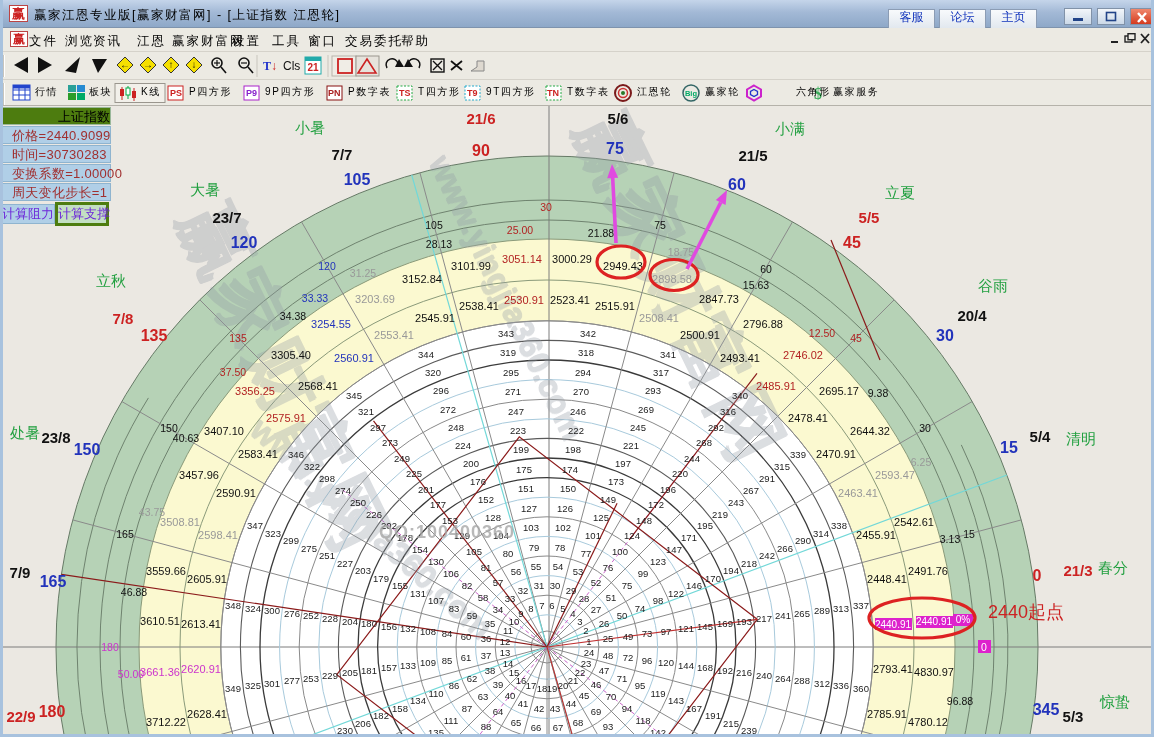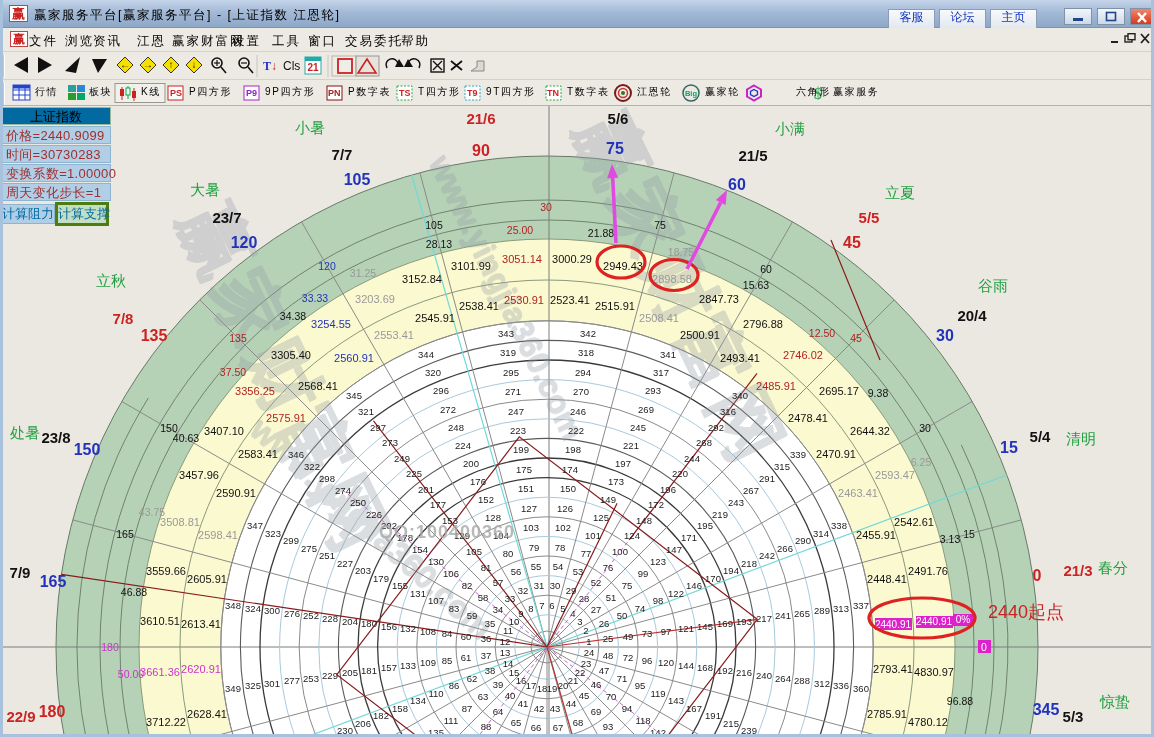--- a/index.html
+++ b/index.html
@@ -13,23 +13,23 @@
 #menubar .logo{position:absolute;left:10px;top:3px;width:18px;height:16px;background:#fff;border:1px solid #b44;color:#c22;font-weight:bold;font-size:12px;text-align:center;line-height:15px}
 #menubar span{position:absolute;top:5px;font-size:12.5px;color:#000;letter-spacing:2px}
 #mdi{position:absolute;right:4px;top:6px;font-size:11px;color:#111;letter-spacing:2px;font-weight:bold}
 #toolbar1{position:absolute;left:0;top:52px;width:1154px;height:28px;background:#eceae3;border-bottom:1px solid #d5d2ca}
 #toolbar2{position:absolute;left:0;top:80px;width:1154px;height:26px;background:#eceae3;border-bottom:1px solid #b5b2aa}
 .ti{position:absolute;top:3px}
 .tl{position:absolute;top:5px;font-size:10px;color:#000;letter-spacing:1.6px}
 #wheelsvg{position:absolute;left:0;top:106px}
 #panel{position:absolute;left:0;top:107px;width:111px}
 #panel div{margin:0 0 1px 1px;height:18px;font-size:13px;line-height:18px;white-space:nowrap}
-#panel .hd{background:#0369a1;color:#000;text-align:center;border:1px solid #9ab89a}
-#panel .rw{background:#b0cfe7;color:#a03030;padding-left:4px;border:1px solid #8fb4cf;letter-spacing:0.3px}
-#panel .bt{display:inline-block;width:54px;margin:0;text-align:right;color:#0369a1}
+#panel .hd{background:#4d7c0f;color:#000;text-align:right;border:1px solid #9ab89a}
+#panel .rw{background:#b0cfe7;color:#a03030;padding-left:10px;border:1px solid #8fb4cf;letter-spacing:0.3px}
+#panel .bt{display:inline-block;width:54px;margin:0;text-align:right;color:#6d28d9}
 #frame-l{position:absolute;left:0;top:0;width:3px;height:737px;background:#a8c2de}
 #frame-r{position:absolute;right:0;top:0;width:3px;height:737px;background:#a8c2de}
 #frame-b{position:absolute;left:0;bottom:0;width:1154px;height:3px;background:#a8c2de}
 .sep{position:absolute;top:3px;width:2px;height:22px;border-left:1px solid #c8c5bd;border-right:1px solid #fff}
 </style></head>
 <body>
 <div id="page">
   <svg id="wheelsvg" width="1154" height="631" viewBox="0 106 1154 631">
 <rect x="0" y="106" width="1154" height="631" fill="#ebe8e2"></rect>
 <circle cx="547" cy="647" r="491" fill="#b6d2b6" stroke="#667a66" stroke-width="1"></circle>
@@ -535,21 +535,21 @@
     <div class="hd">上证指数</div>
     <div class="rw">价格=2440.9099</div>
     <div class="rw">时间=30730283</div>
     <div class="rw">变换系数=1.00000</div>
     <div class="rw">周天变化步长=1</div>
     <div style="height:19px"><span class="bt" style="background:#b0cfe7;border:1px solid #8fb4cf">计算阻力</span><span class="bt" style="background:#c3dfc3;border:3px solid #4d7c0f">计算支撑</span></div>
   </div>
 
   <div id="titlebar">
     <div class="logo">赢</div>
-    <div class="t">赢家服务平台[赢家服务平台] - [上证指数 江恩轮]</div>
+    <div class="t">赢家江恩专业版[赢家财富网] - [上证指数 江恩轮]</div>
     <div class="tbtn" style="left:888px">客服</div>
     <div class="tbtn" style="left:939px">论坛</div>
     <div class="tbtn" style="left:990px">主页</div>
     <div class="wbtn" style="left:1064px;width:28px">
         <svg width="26" height="13" viewBox="0 0 26 13" style="display:block;margin:1px auto">
           <rect x="8" y="8" width="10" height="3" fill="#224488"></rect>
         </svg>
       </div>
     <div class="wbtn" style="left:1097px;width:28px">
         <svg width="26" height="13" viewBox="0 0 26 13" style="display:block;margin:1px auto">

